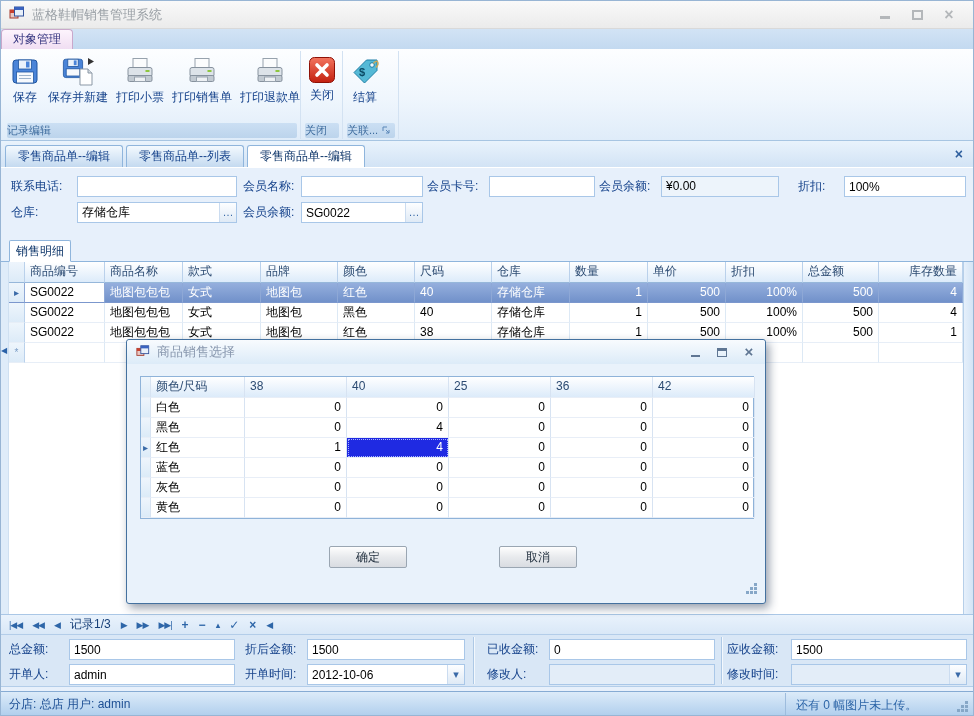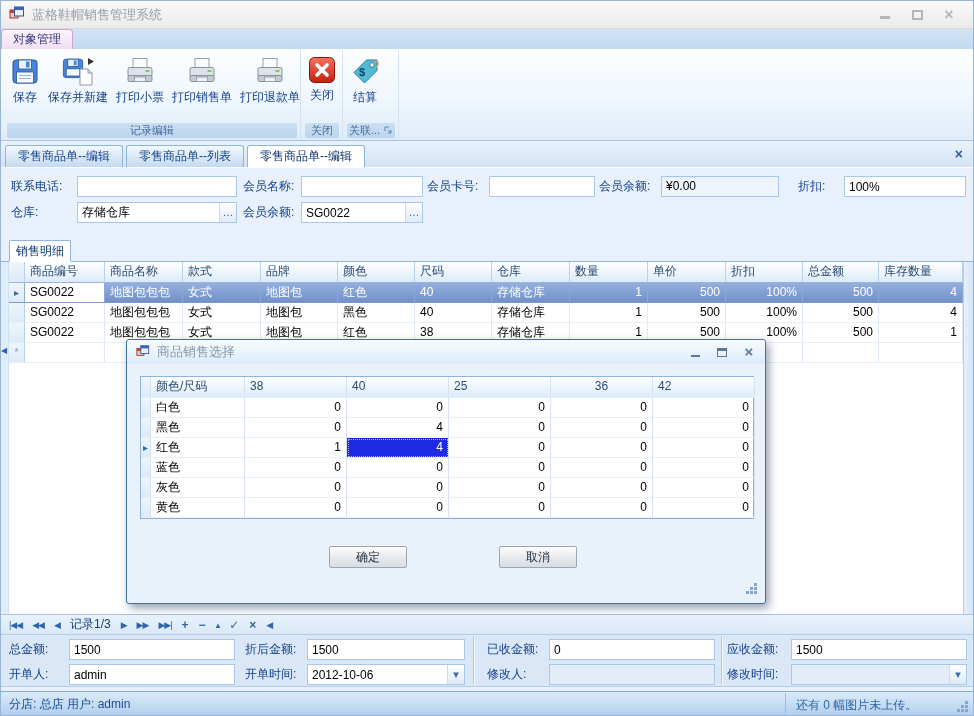--- a/index.html
+++ b/index.html
@@ -23,21 +23,21 @@
 .mitem:first-child{border-left:1px solid rgba(170,197,228,.9)}
 .menutab{height:20px;line-height:18px;padding:0 11px;background:linear-gradient(#fdf4fd,#f0def2);border:1px solid #c9a8cb;border-bottom:none;border-radius:4px 4px 0 0;color:#34347f;cursor:pointer;white-space:nowrap}
 
 
 .ribbon{position:absolute;left:0;top:48px;width:100%;height:92px;background:linear-gradient(#fdfeff,#eff6fd 55%,#dfecf9);border-bottom:1px solid #a7c5e2}
 .rgroup{position:absolute;top:2px;height:88px;border-right:1px solid #d3e2f2;overflow:hidden}
 .rbtns{display:flex;align-items:flex-start;height:71px;padding:1px 1px 0;white-space:nowrap}
 .rbtn{display:flex;flex-direction:column;align-items:center;gap:3px;padding:4px 4px 0;color:#15428b;cursor:pointer;white-space:nowrap}
 .ricon svg{display:block}
 .rlabel{font-size:12px}
-.gcap{position:absolute;left:2px;right:3px;bottom:1px;height:15px;line-height:15px;text-align:center;font-size:11px;color:#3e6c9e;background:linear-gradient(#cbdff3,#bcd4ec);border-radius:2px}
+.gcap{position:absolute;left:2px;right:3px;bottom:1px;height:15px;line-height:15px;text-align:left;font-size:11px;color:#3e6c9e;background:linear-gradient(#cbdff3,#bcd4ec);border-radius:2px}
 .launcher{margin-left:4px;vertical-align:-1px;display:inline-block;cursor:pointer}
 
 
 .tabstrip{position:absolute;left:0;top:140px;width:100%;height:26px;background:linear-gradient(#e9f3fc,#d2e3f5);padding:4px 4px 0;display:flex}
 .dtab{height:22px;line-height:20px;padding:0 12px;margin-right:3px;background:linear-gradient(#f3f9fe,#c4daf0);border:1px solid #8fb5dc;border-bottom:none;border-radius:3px 3px 0 0;color:#15428b;cursor:pointer;white-space:nowrap}
 .dtab.active{background:#fff;color:#0d3569}
 .tabclose{margin-left:auto;color:#2f5f9e;font-weight:bold;font-size:14px;line-height:18px;padding-right:6px;cursor:pointer}
 
 
 .content{position:absolute;left:0;top:166px;width:100%;height:524px;background:#e7f0fb;border-top:1px solid #fff}
@@ -291,21 +291,21 @@
           <span class="gc gh" style="width: 78px;">商品名称</span>
           <span class="gc gh" style="width: 78px;">款式</span>
           <span class="gc gh" style="width: 77px;">品牌</span>
           <span class="gc gh" style="width: 77px;">颜色</span>
           <span class="gc gh" style="width: 77px;">尺码</span>
           <span class="gc gh" style="width: 78px;">仓库</span>
           <span class="gc gh" style="width: 78px;">数量</span>
           <span class="gc gh" style="width: 78px;">单价</span>
           <span class="gc gh" style="width: 77px;">折扣</span>
           <span class="gc gh" style="width: 76px;">总金额</span>
-          <span class="gc gh" style="width: 84px;">库存数量</span>
+          <span class="gc gh" style="width: 84px; text-align: right;">库存数量</span>
         </div>
         <div class="grow sel">
           <span class="gc ind" style="width: 16px;">▸</span>
           <span class="gc focus" style="width: 80px;">SG0022</span>
           <span class="gc" style="width: 78px;">地图包包包</span>
           <span class="gc" style="width: 78px;">女式</span>
           <span class="gc" style="width: 77px;">地图包</span>
           <span class="gc" style="width: 77px;">红色</span>
           <span class="gc" style="width: 77px;">40</span>
           <span class="gc" style="width: 78px;">存储仓库</span>
@@ -438,21 +438,21 @@
           </span>
       </span>
     </div>
     <div class="dgrid" id="dialogGrid">
         <div class="grow ghead">
           <span class="gc gh ind" style="width: 10px;"></span>
           <span class="gc gh" style="width: 94px;">颜色/尺码</span>
           <span class="gc gh" style="width: 102px;">38</span>
           <span class="gc gh" style="width: 102px;">40</span>
           <span class="gc gh" style="width: 102px;">25</span>
-          <span class="gc gh" style="width: 102px; text-align: center;">36</span>
+          <span class="gc gh" style="width: 102px;">36</span>
           <span class="gc gh" style="width: 102px;">42</span>
         </div>
         <div class="grow">
           <span class="gc ind" style="width: 10px;"></span>
           <span class="gc" style="width: 94px;">白色</span>
           <span class="gc num" style="width: 102px;">0</span>
           <span class="gc num" style="width: 102px;">0</span>
           <span class="gc num" style="width: 102px;">0</span>
           <span class="gc num" style="width: 102px;">0</span>
           <span class="gc num" style="width: 102px;">0</span>

